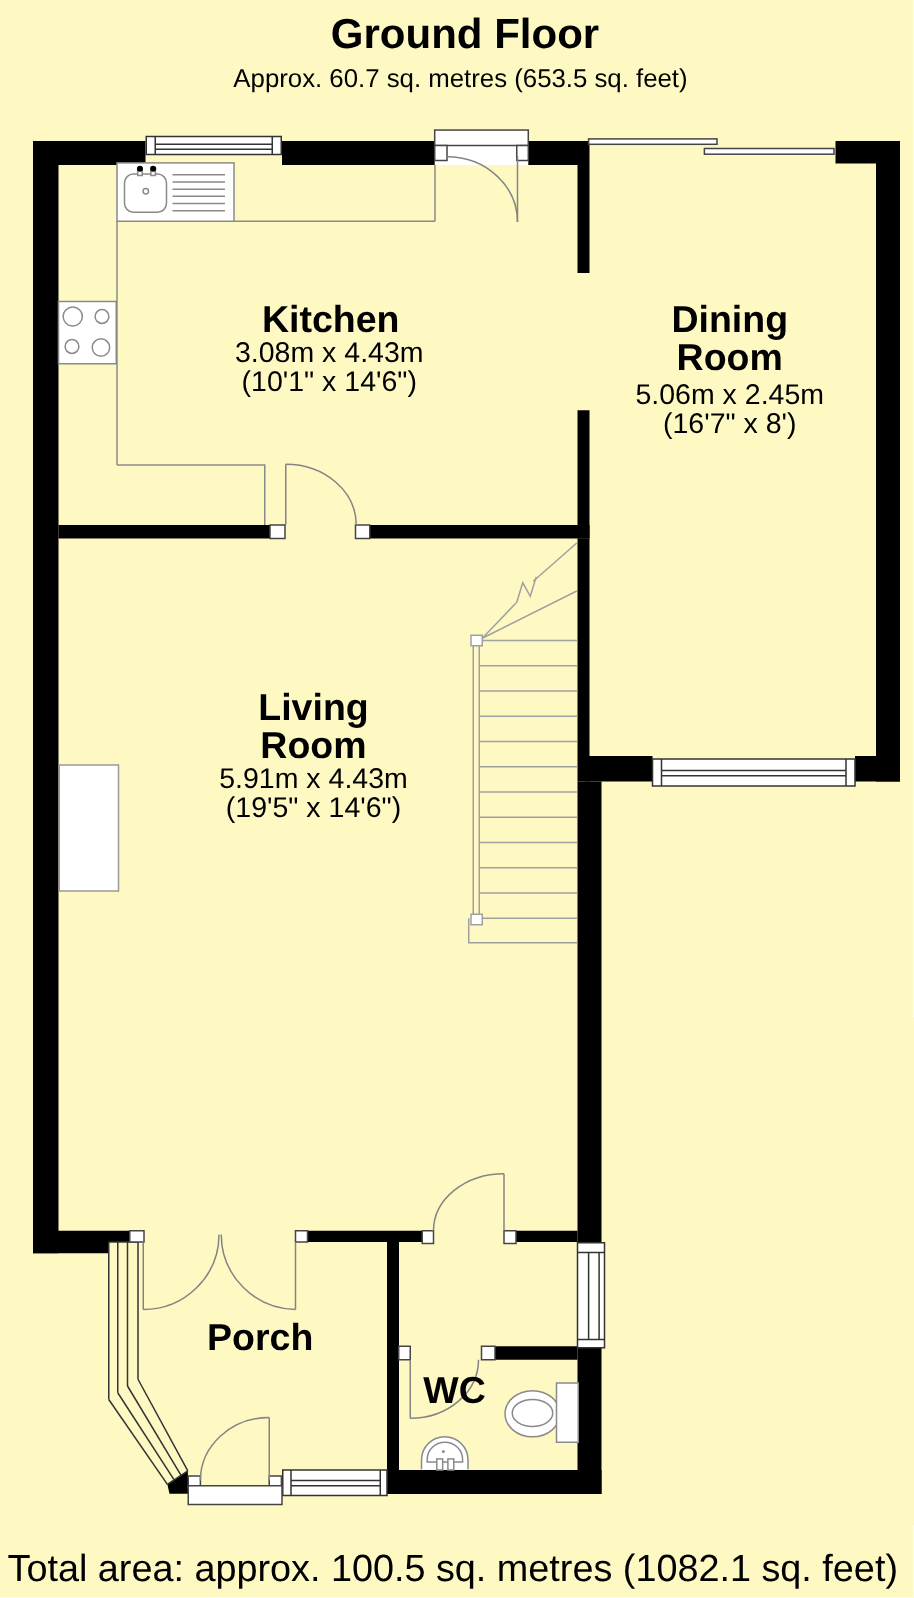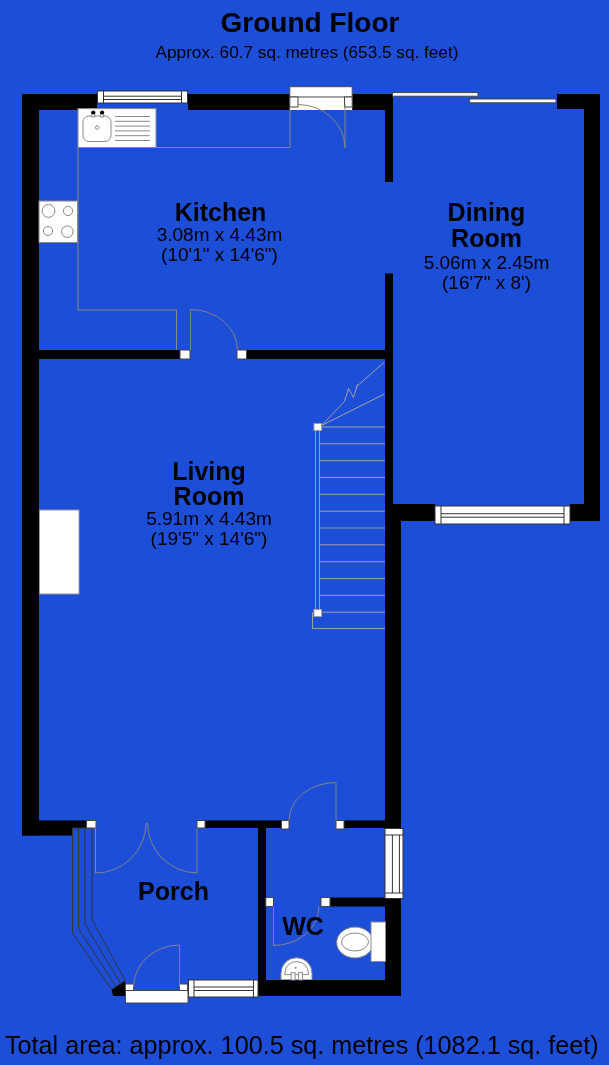--- a/index.html
+++ b/index.html
@@ -1,16 +1,16 @@
 <!DOCTYPE html>
 <html><head>
 <meta charset="utf-8">
 <style>
 html,body{margin:0;padding:0;background:#fff;}
-#page{position:relative;width:609px;height:1065px;background:#1d4ed8;font-family:"Liberation Sans",sans-serif;}
+#page{position:relative;width:609px;height:1065px;background:#fef9c3;font-family:"Liberation Sans",sans-serif;}
 svg{position:absolute;top:0;left:0;}
 </style>
 </head>
 <body>
 <div id="page">
 <svg width="609" height="1065" viewBox="0 0 609 1065">
 
 <text x="310" y="32" text-anchor="middle" font-size="28" font-weight="bold" fill="#000">Ground Floor</text>
 
 <text x="307" y="58" text-anchor="middle" font-size="17.2" fill="#000">Approx. 60.7 sq. metres (653.5 sq. feet)</text>

